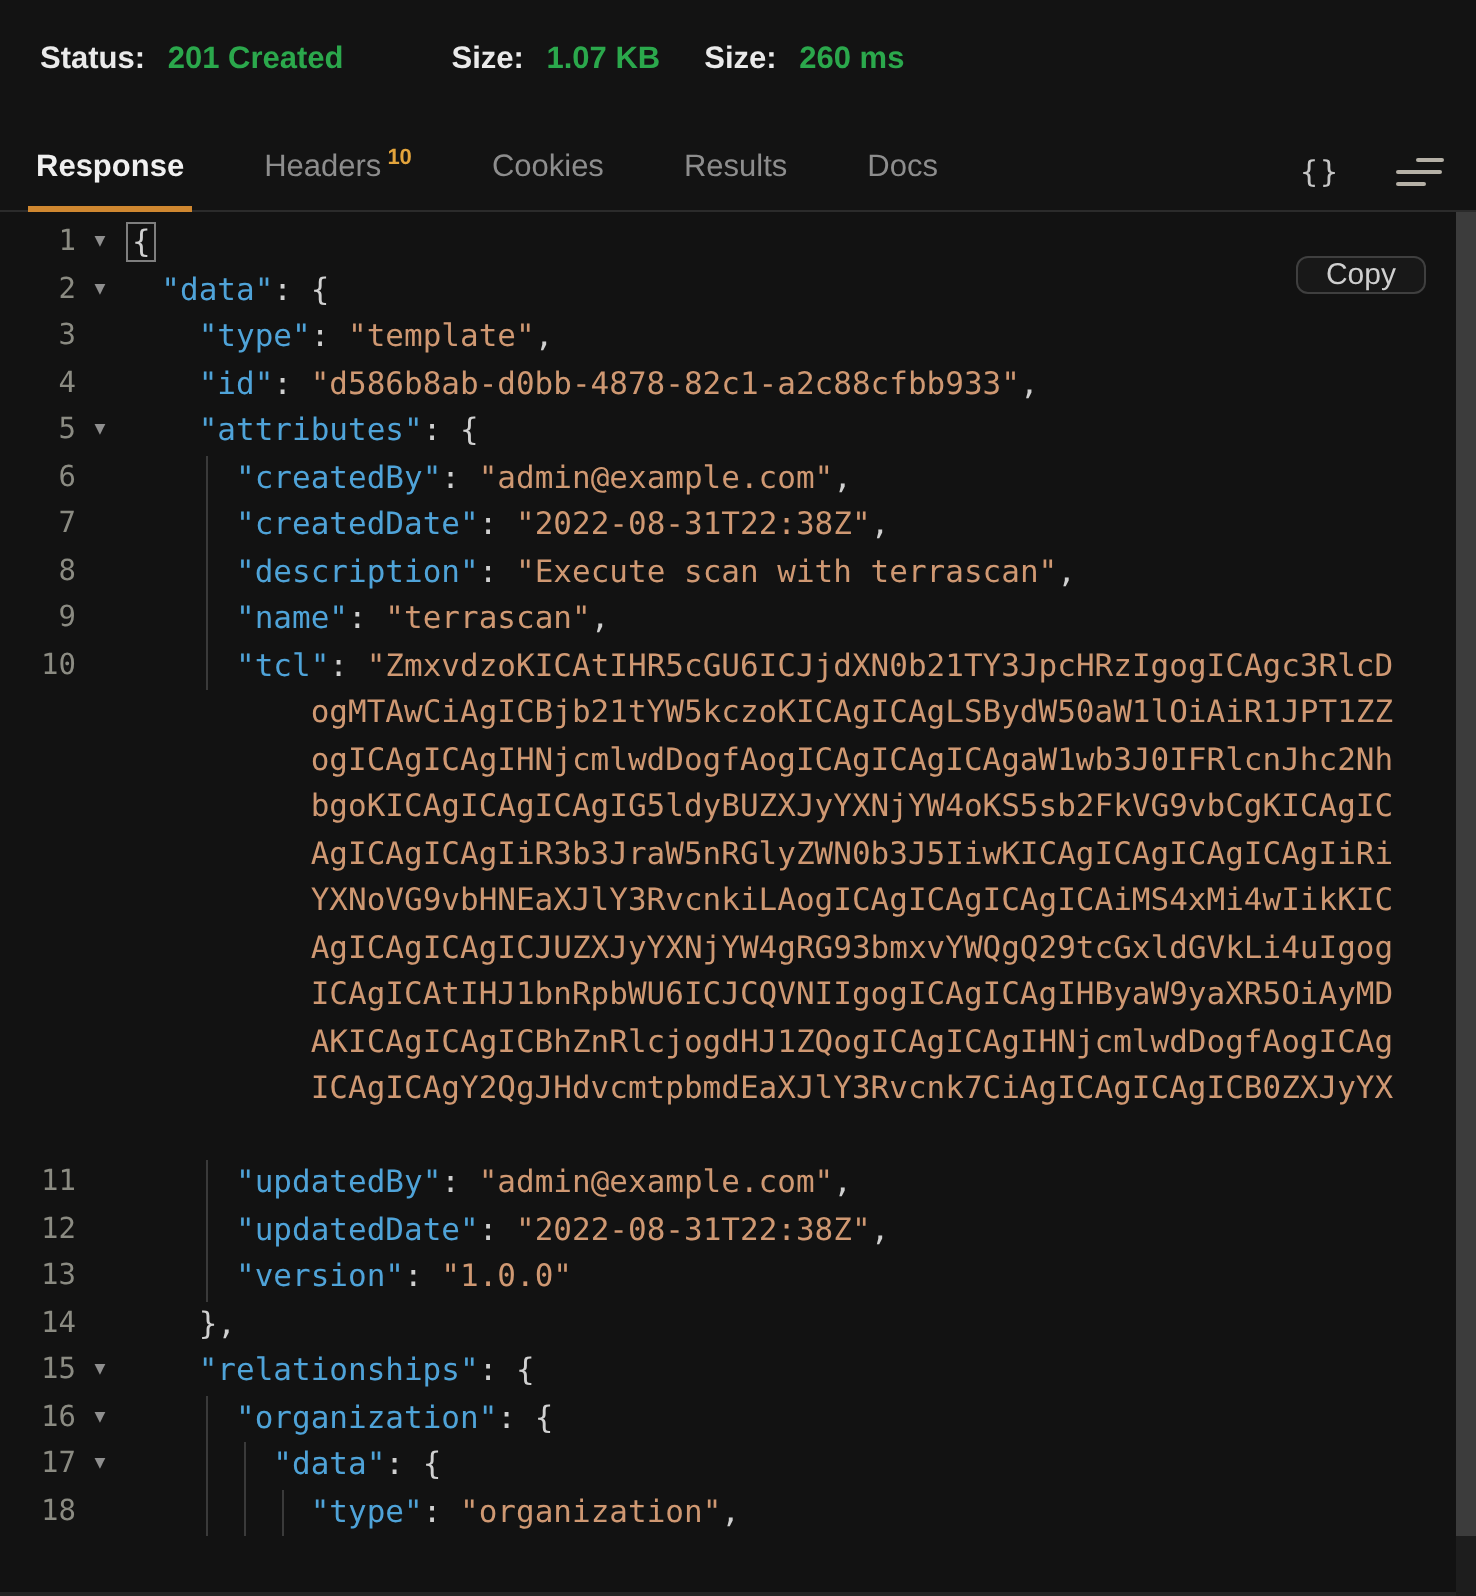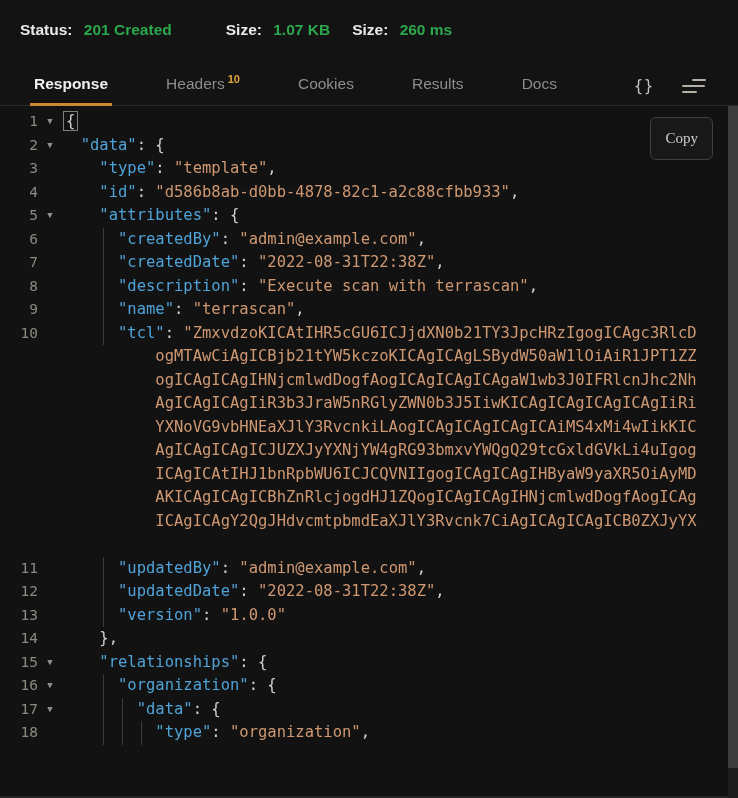--- a/index.html
+++ b/index.html
@@ -5,22 +5,22 @@
   html,body{margin:0;padding:0;background:#131313;width:738px;height:798px;overflow:hidden;
     font-family:"Liberation Sans",sans-serif;-webkit-font-smoothing:antialiased;}
   
   .meta{padding:21px 37px 0 20px;height:24px;font-size:15.5px;display:flex;align-items:baseline;}
   .meta .pair{white-space:nowrap;}
   .meta .lab{color:#eaeaea;font-weight:700;}
   .meta .val{color:#2ba84c;font-weight:700;margin-left:7px;}
   .pair-status{margin-right:54px;}
   .pair-size{margin-right:22px;}
   
-  .tabbar{display:flex;align-items:flex-end;height:42px;margin-top:18px;padding:0 32px;
-    border-bottom:1px solid #2b2b2b;gap:18px;}
+  .tabbar{display:flex;align-items:flex-end;height:42px;margin-top:18px;padding:0 16px;
+    border-bottom:1px solid #2b2b2b;}
   .tab{position:relative;font-size:15.5px;color:#8d8d8d;padding:0 2px 12px 2px;margin-right:36px;cursor:pointer;}
   .tab.active{color:#f0f0f0;font-weight:700;}
   .tab.active::after{content:"";position:absolute;left:-2px;right:-2px;bottom:-1px;height:3px;background:#cf8730;}
   .tab .badge{color:#e3a43c;font-size:11px;font-weight:700;position:relative;top:-6px;margin-left:3px;}
   .tab-icons{margin-left:auto;display:flex;align-items:center;gap:28px;padding-bottom:10px;}
   .braces-btn{font-family:"DejaVu Sans Mono",monospace;font-size:15px;color:#c6c6c6;cursor:pointer;letter-spacing:1px;}
   .menu-btn{display:inline-flex;flex-direction:column;gap:4px;width:24px;cursor:pointer;}
   .menu-btn i{display:block;height:2px;background:#b5b0a6;border-radius:1px;}
   .menu-btn i:nth-child(1){width:14px;margin-left:auto;}
   .menu-btn i:nth-child(2){width:23px;}
@@ -30,22 +30,22 @@
   .row{position:relative;display:flex;height:23.5px;line-height:23.5px;
     font-family:"DejaVu Sans Mono",monospace;}
   .ln{flex:none;width:38px;text-align:right;color:#8b8b82;font-size:14.5px;}
   .fold{flex:none;width:24px;text-align:center;color:#8f8f8f;font-size:9px;cursor:pointer;}
   .codeln{white-space:pre;font-size:15.5px;}
   .tk-key{color:#4fa3d8;}
   .tk-str{color:#cf9872;}
   .tk-pun{color:#d0d0d0;}
   .tk-cur{color:#d0d0d0;border:1px solid #7e7e7e;padding:0 2px;margin-left:1px;}
   .guide{position:absolute;top:0;bottom:0;width:1px;background:#3a3a3a;}
-  .copy-btn{position:absolute;top:11px;right:25px;padding:12px 14px;border:1px solid #3f3f3f;
-    border-radius:6px;background:#181818;color:#cfcfcf;font-size:15px;cursor:pointer;font-family:Liberation Serif, serif;}
+  .copy-btn{position:absolute;top:22px;right:25px;padding:0 14px;border:1px solid #3f3f3f;
+    border-radius:6px;background:#181818;color:#cfcfcf;font-size:15px;cursor:pointer;}
   .vscroll{position:absolute;top:0;right:0;width:10px;height:100%;background:#1d1d1d;}
   .vthumb{position:absolute;top:0;left:0;width:10px;height:662px;background:#3c3c3c;cursor:pointer;}
   .bottom-edge{position:absolute;bottom:0;left:0;right:10px;height:5px;background:#242424;}
 </style>
 </head>
 <body>
 
 <div class="meta">
   <span class="pair pair-status">
     <span class="lab">Status:</span>
@@ -150,20 +150,25 @@
         <span class="codeln"><span class="tk-ws">          </span><span class="tk-str">ogMTAwCiAgICBjb21tYW5kczoKICAgICAgLSBydW50aW1lOiAiR1JPT1ZZ</span></span>
       </div>
       <div class="row">
         <span class="ln"></span>
         <span class="fold"></span>
         <span class="codeln"><span class="tk-ws">          </span><span class="tk-str">ogICAgICAgIHNjcmlwdDogfAogICAgICAgICAgaW1wb3J0IFRlcnJhc2Nh</span></span>
       </div>
       <div class="row">
         <span class="ln"></span>
         <span class="fold"></span>
+        <span class="codeln"><span class="tk-ws">          </span><span class="tk-str">bgoKICAgICAgICAgIG5ldyBUZXJyYXNjYW4oKS5sb2FkVG9vbCgKICAgIC</span></span>
+      </div>
+      <div class="row">
+        <span class="ln"></span>
+        <span class="fold"></span>
         <span class="codeln"><span class="tk-ws">          </span><span class="tk-str">AgICAgICAgIiR3b3JraW5nRGlyZWN0b3J5IiwKICAgICAgICAgICAgIiRi</span></span>
       </div>
       <div class="row">
         <span class="ln"></span>
         <span class="fold"></span>
         <span class="codeln"><span class="tk-ws">          </span><span class="tk-str">YXNoVG9vbHNEaXJlY3RvcnkiLAogICAgICAgICAgICAiMS4xMi4wIikKIC</span></span>
       </div>
       <div class="row">
         <span class="ln"></span>
         <span class="fold"></span>

